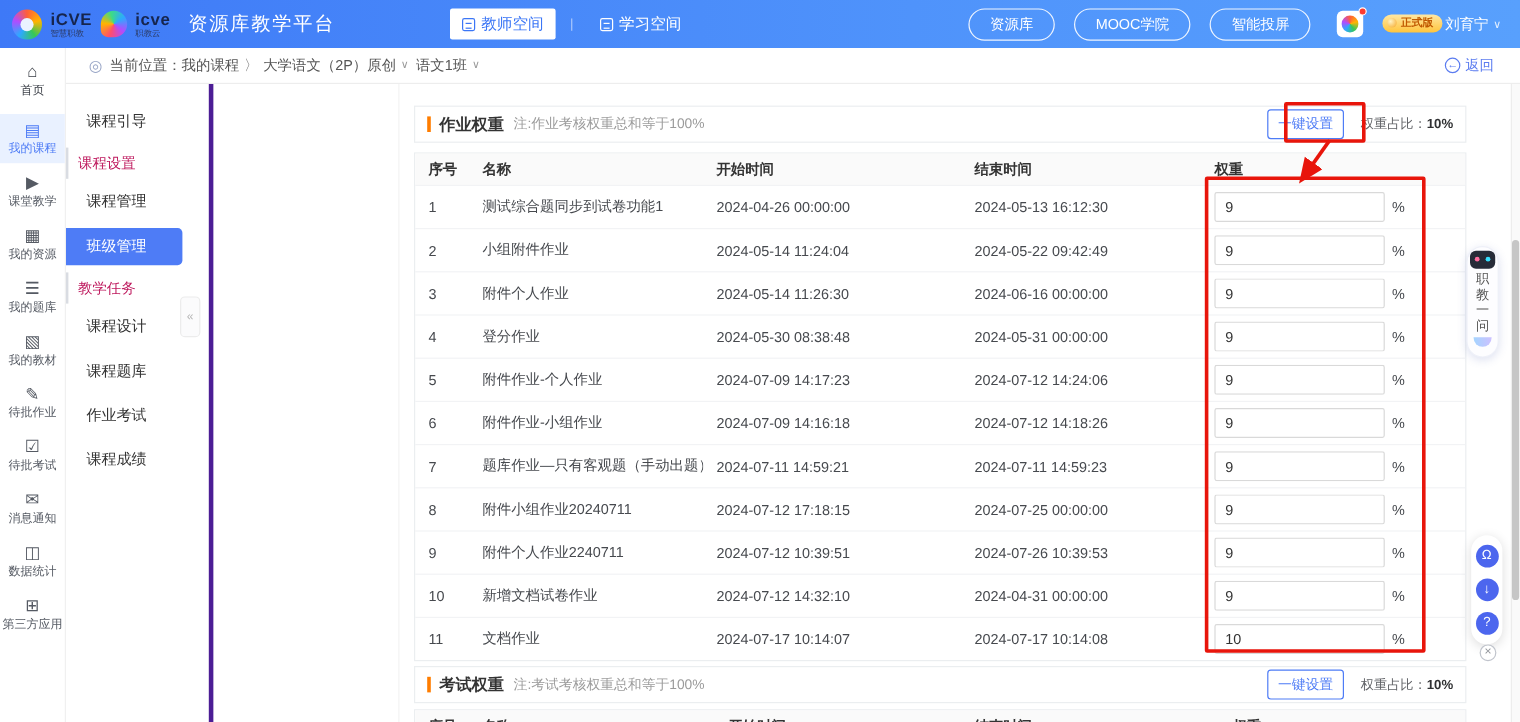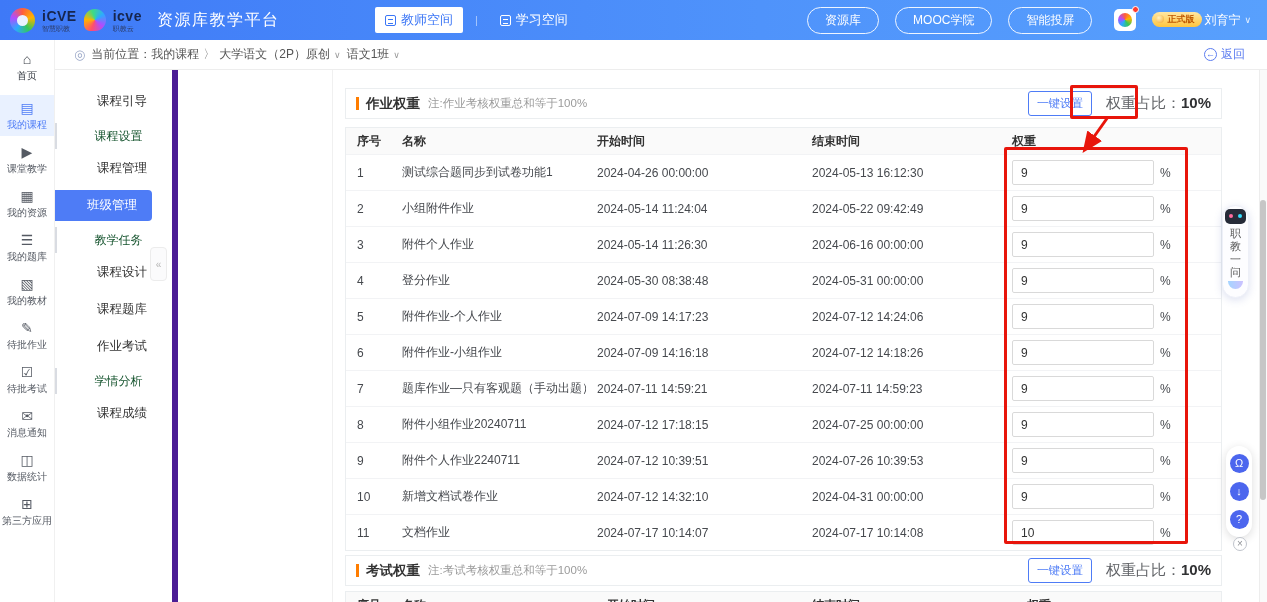--- a/index.html
+++ b/index.html
@@ -47,35 +47,35 @@
   
   .crumbbar{height:30px;border-bottom:1px solid #ededed;display:flex;align-items:center;padding-left:19px;font-size:12px;color:#555;background:#fff;flex-shrink:0;}
   .loc-icon{color:#9aa7c7;font-size:13px;margin-right:6px;}
   .crumb-item{color:#555;cursor:pointer;}
   .crumb-sep{margin:0 4px;color:#777;}
   .crumb-caret{font-size:9px;color:#999;margin:0 6px 0 4px;cursor:pointer;}
   .back-link{margin-left:auto;margin-right:22px;display:flex;align-items:center;gap:4px;color:#5b7cf0;font-size:12px;cursor:pointer;text-decoration:none;}
   .back-ic{width:13px;height:13px;border:1px solid #5b7cf0;border-radius:50%;font-size:9px;line-height:11px;text-align:center;display:inline-block;}
 
   .content-row{flex:1;display:flex;min-height:0;}
-  .menu{width:123px;border-right:6px solid #4c1d95;padding-top:16px;background:#fff;flex-shrink:0;text-align:center;}
+  .menu{width:123px;border-right:4px solid #4c1d95;padding-top:16px;background:#fff;flex-shrink:0;}
   .menu-item{font-size:12.5px;color:#333;padding:7px 0 7px 17px;margin-bottom:6px;cursor:pointer;}
   .menu-item.active{background:#4e7cf6;color:#fff;width:97px;border-radius:0 4px 4px 0;}
-  .menu-sec{font-size:12px;color:#14532d;padding:7px 0 7px 8px;margin-bottom:4px;border-left:2px solid #d9dce2;margin-left:0;line-height:12px;}
+  .menu-sec{font-size:12px;color:#be185d;padding:7px 0 7px 8px;margin-bottom:4px;border-left:2px solid #d9dce2;margin-left:0;line-height:12px;}
   .collapse-tab{position:absolute;left:150px;top:247px;width:17px;height:34px;border:1px solid #ececec;background:#fbfbfc;border-radius:4px;color:#b5b5b5;font-size:10px;display:flex;align-items:center;justify-content:center;z-index:3;cursor:pointer;}
   .blank-col{width:155px;border-right:1px solid #f0f0f0;background:#fff;flex-shrink:0;}
 
   
   .main{flex:1;position:relative;padding:18px 45px 0 12px;background:#fff;min-width:0;}
   .sec-head{height:31px;border:1px solid #ebeef0;display:flex;align-items:center;padding:0 10px;background:#fff;}
   .sec-bar{width:3px;height:13px;background:#ff7d00;margin-right:7px;flex-shrink:0;}
   .sec-title{font-size:13.5px;font-weight:bold;color:#333;white-space:nowrap;}
   .sec-note{font-size:11.5px;color:#9b9b9b;margin-left:8px;white-space:nowrap;}
   .qs-btn{margin-left:auto;border:1px solid #4e7cf6;color:#4e7cf6;background:#fff;font-size:11.5px;padding:4px 8px;border-radius:3px;cursor:pointer;white-space:nowrap;}
-  .ratio{margin-left:14px;font-size:15px;color:#606266;white-space:nowrap;}
+  .ratio{margin-left:14px;font-size:11px;color:#606266;white-space:nowrap;}
   .ratio b{color:#303133;}
 
   .tbl{margin-top:8px;border:1px solid #ebeef0;background:#fff;}
   .thead{display:grid;grid-template-columns:45px 195px 215px 200px 1fr;height:26px;background:#fafafa;align-items:center;font-size:12px;font-weight:bold;color:#333;}
   .thead>div{padding-left:11px;}
   .trow{display:grid;grid-template-columns:45px 195px 215px 200px 1fr;height:36px;align-items:center;border-top:1px solid #f2f3f5;font-size:12px;color:#46494e;}
   .trow>.tc{padding-left:11px;overflow:hidden;white-space:nowrap;}
   .wcell{display:flex;align-items:center;}
   .w-input{width:142px;height:25px;border:1px solid #d9d9d9;border-radius:2px;padding:0 8px;font-size:12px;color:#333;outline:none;font-family:inherit;}
   .w-unit{margin-left:6px;color:#46494e;}
@@ -232,21 +232,20 @@
 
         <aside class="menu" id="menu">
             <div class="menu-item">课程引导</div>
             <div class="menu-sec">课程设置</div>
             <div class="menu-item">课程管理</div>
             <div class="menu-item active">班级管理</div>
             <div class="menu-sec">教学任务</div>
             <div class="menu-item">课程设计</div>
             <div class="menu-item">课程题库</div>
             <div class="menu-item">作业考试</div>
-            <div class="menu-sec">学情分析</div>
             <div class="menu-item">课程成绩</div>
           </aside>
         <div class="blank-col"></div>
 
         <main class="main">
 
           <section class="sec-head">
             <span class="sec-bar"></span>
             <span class="sec-title">作业权重</span>
             <span class="sec-note">注:作业考核权重总和等于100%</span>

